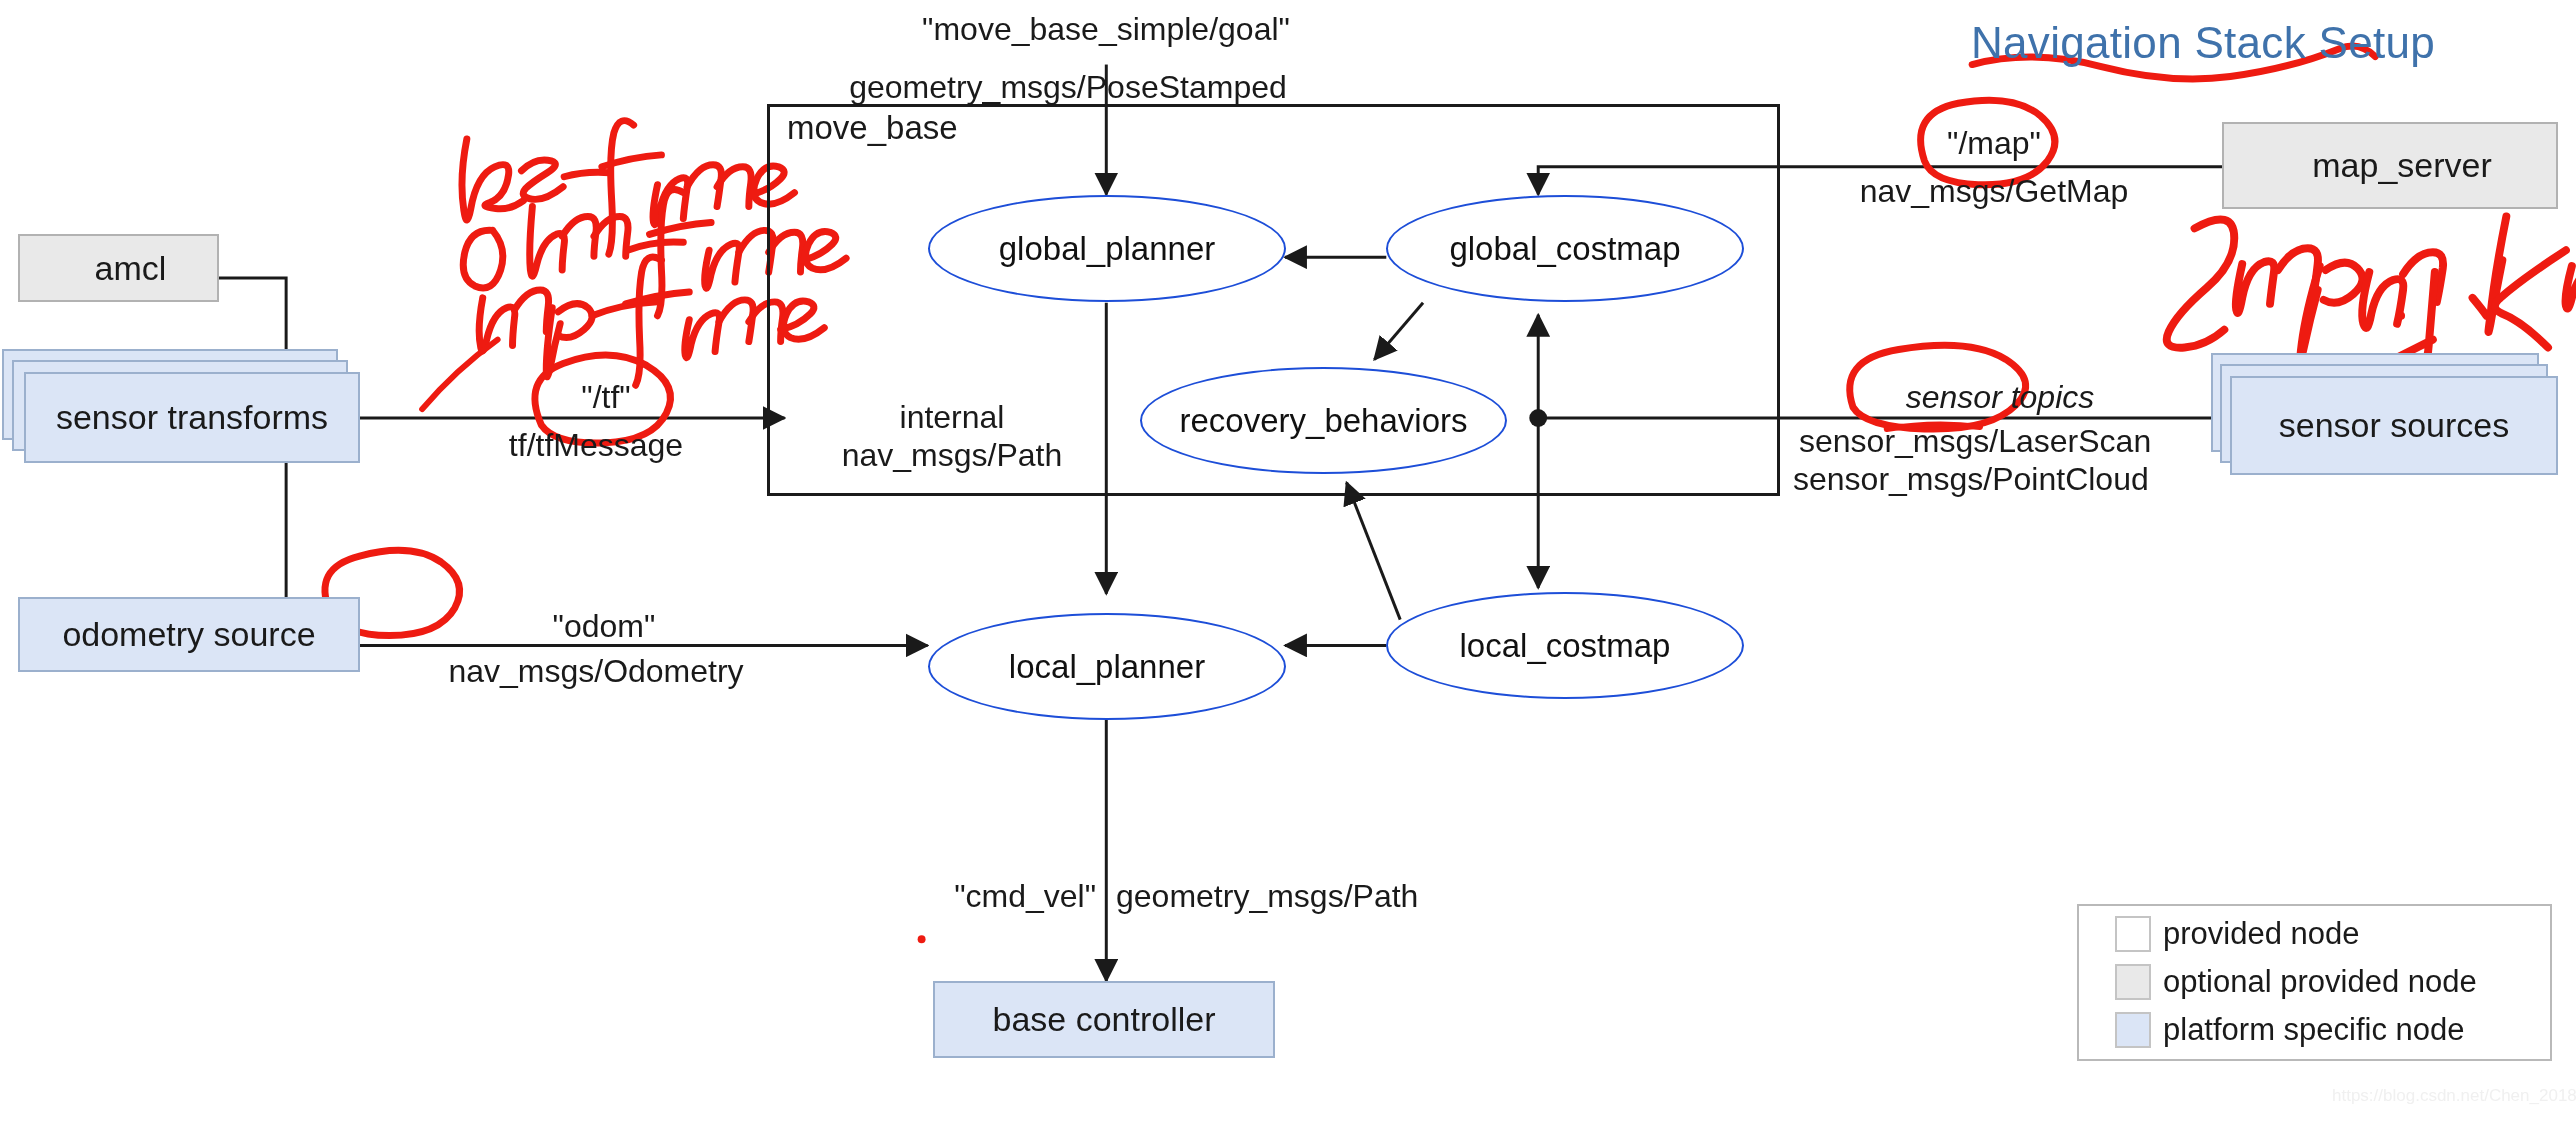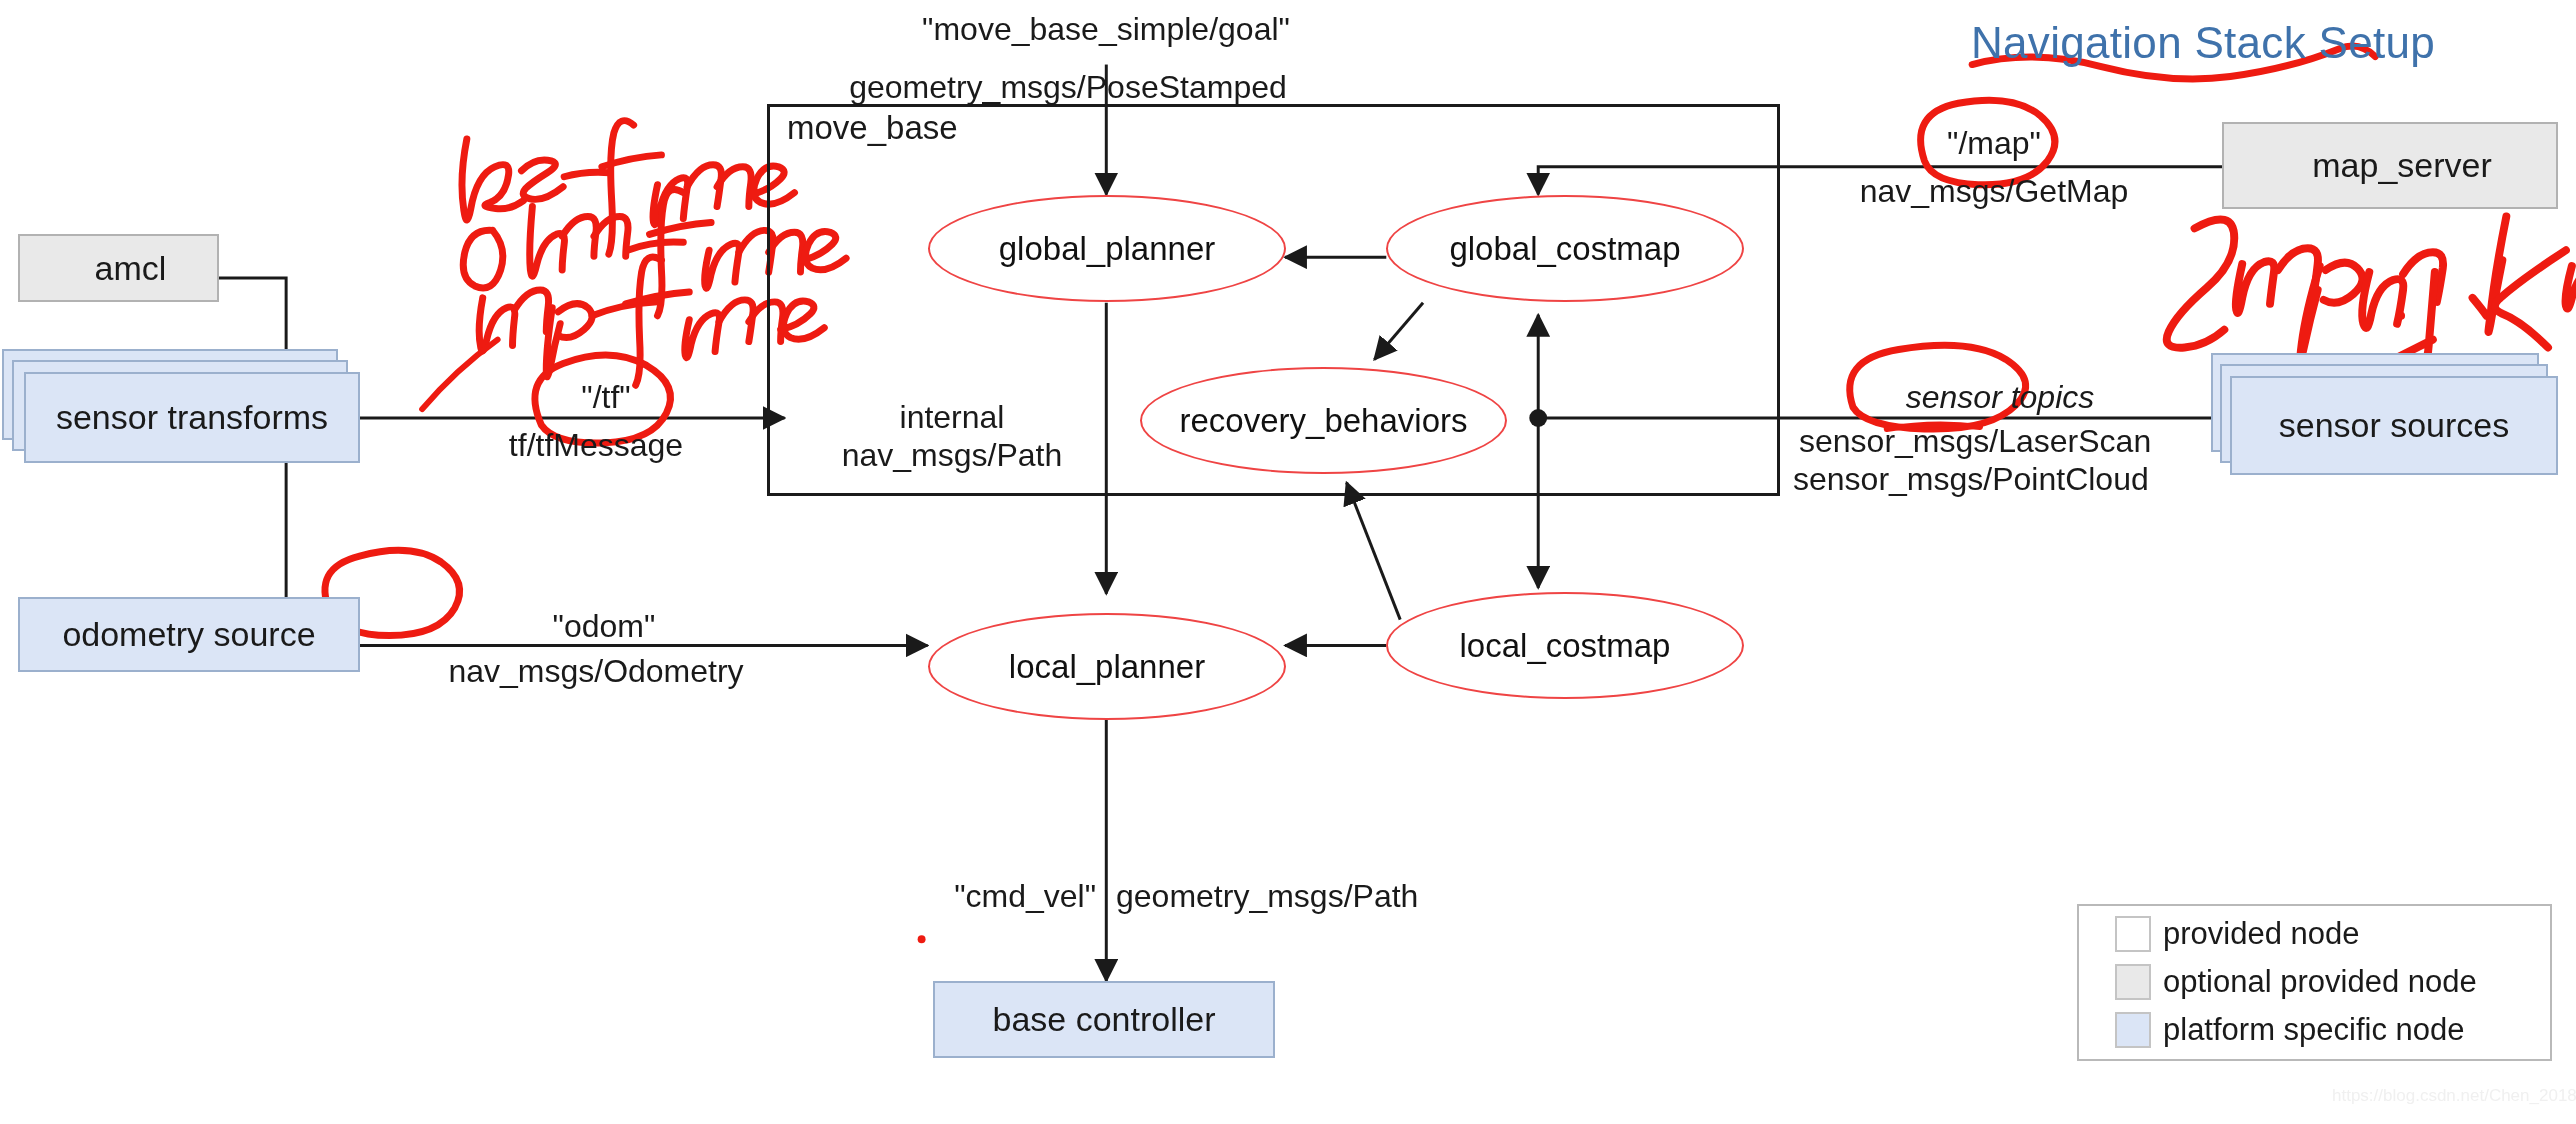--- a/index.html
+++ b/index.html
@@ -54,21 +54,21 @@
     border: 2px solid #9bb0cd;
   }
 
   
   .ellipse-node {
     position: absolute;
     box-sizing: border-box;
     display: flex;
     align-items: center;
     justify-content: center;
-    border: 2px solid #ef4444;
+    border: 2px solid #1d4ed8;
     border-radius: 50%;
     background: #ffffff;
     font-size: 33px;
     color: #111111;
     white-space: nowrap;
   }
 
   
   #move-base-box {
     position: absolute;

